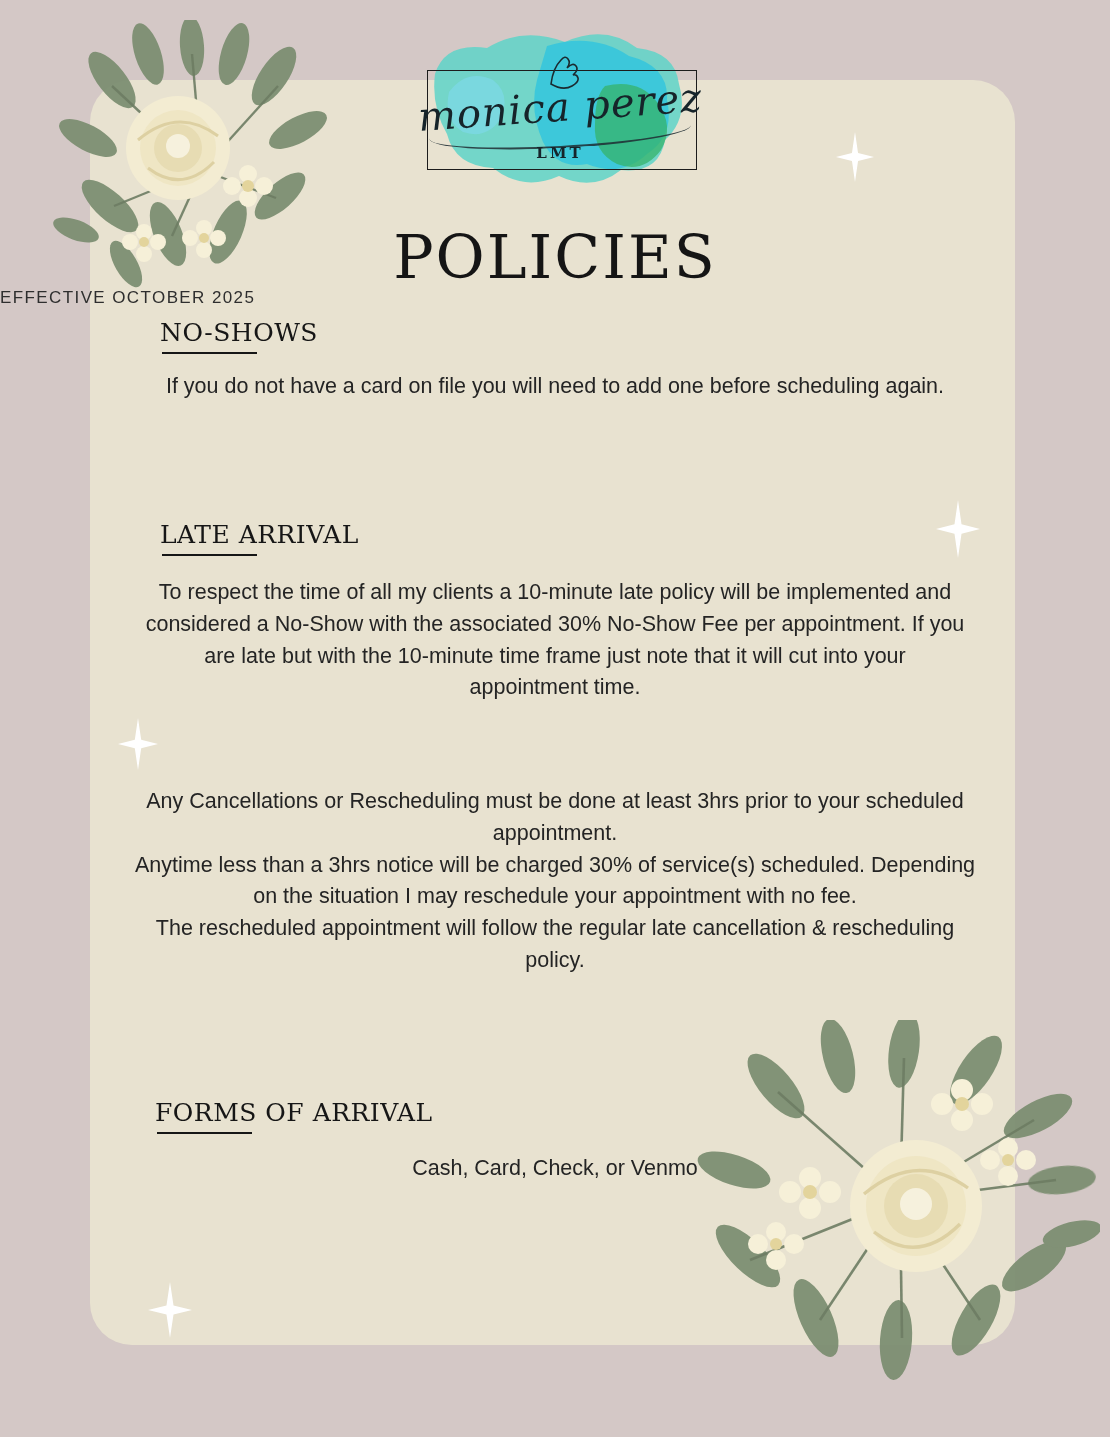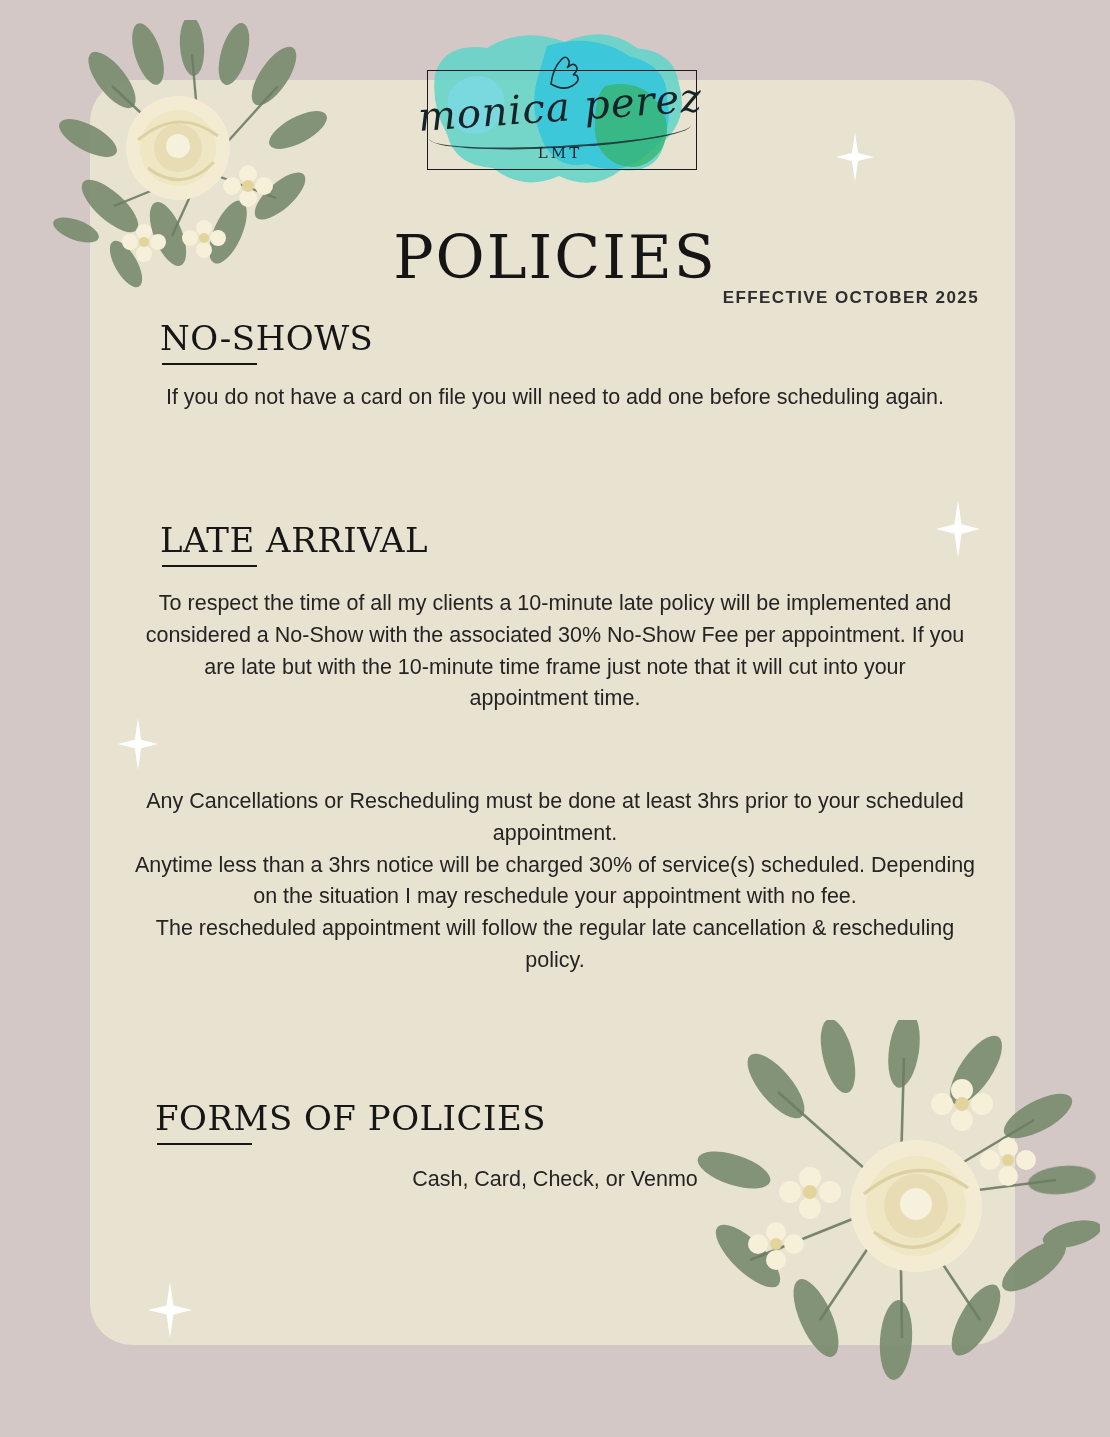--- a/index.html
+++ b/index.html
@@ -71,20 +71,21 @@
   .logo-sub {
     position: absolute;
     left: 0;
     top: 124px;
     width: 330px;
     text-align: center;
     font-family: "DejaVu Serif", serif;
     font-size: 15px;
     letter-spacing: 3px;
     color: #16242a;
+    font-weight: bold;
   }
   .swash {
     position: absolute;
     left: 34px;
     top: 96px;
     width: 262px;
     height: 30px;
     border-bottom: 2px solid #1f2d33;
     border-radius: 50%;
     transform: rotate(-3deg);
@@ -108,32 +109,32 @@
     font-family: "DejaVu Serif", serif;
     font-size: 60px;
     letter-spacing: 2px;
     color: #151515;
   }
   .doc-sub {
     position: absolute;
     left: 0;
     top: 288px;
     width: 979px;
-    text-align: right;
+    text-align: left;
     font-family: "Liberation Sans", sans-serif;
     font-size: 17px;
-    font-weight: 700;
+    font-weight: 400;
     letter-spacing: 1.4px;
     color: #2e2e2e;
   }
 
   .section { position: absolute; }
   .sec-head {
     font-family: "DejaVu Serif", serif;
-    font-size: 34px;
+    font-size: 25px;
     color: #161616;
     letter-spacing: .5px;
     display: inline-block;
     position: relative;
   }
   .sec-head::after {
     content: "";
     position: absolute;
     left: 2px;
     bottom: -7px;
@@ -342,20 +343,20 @@
 
   <div class="section" id="sec-cancel">
     <div class="sec-body">
       <div>Any Cancellations or Rescheduling must be done at least 3hrs prior to your scheduled appointment.</div>
       <div>Anytime less than a 3hrs notice will be charged 30% of service(s) scheduled. Depending on the situation I may reschedule your appointment with no fee.</div>
       <div>The rescheduled appointment will follow the regular late cancellation &amp; rescheduling policy.</div>
     </div>
   </div>
 
   <div class="section" id="sec-payment">
-    <div class="sec-head">FORMS OF POLICIES</div>
+    <div class="sec-head">FORMS OF ARRIVAL</div>
     <div class="sec-body">
       <div>Cash, Card, Check, or Venmo</div>
       <div class="pay-gap"></div>
     </div>
   </div>
 
 </div>
 
 </body></html>

